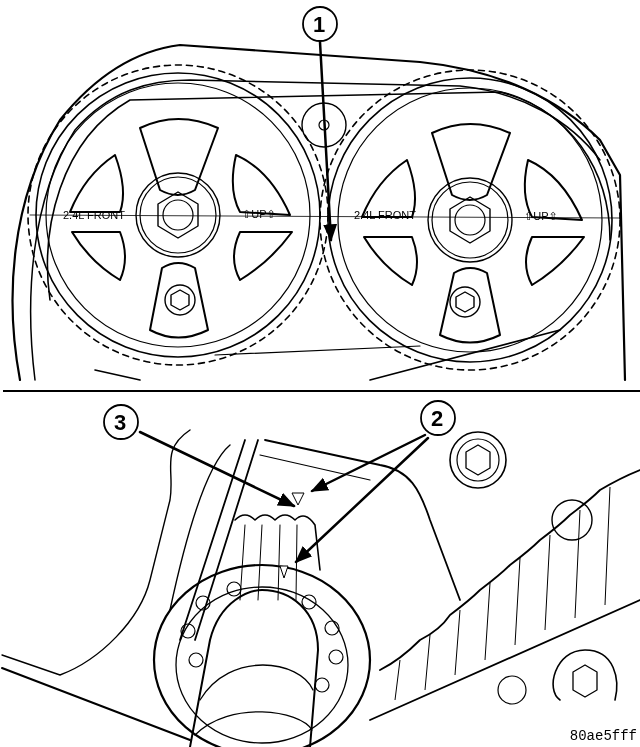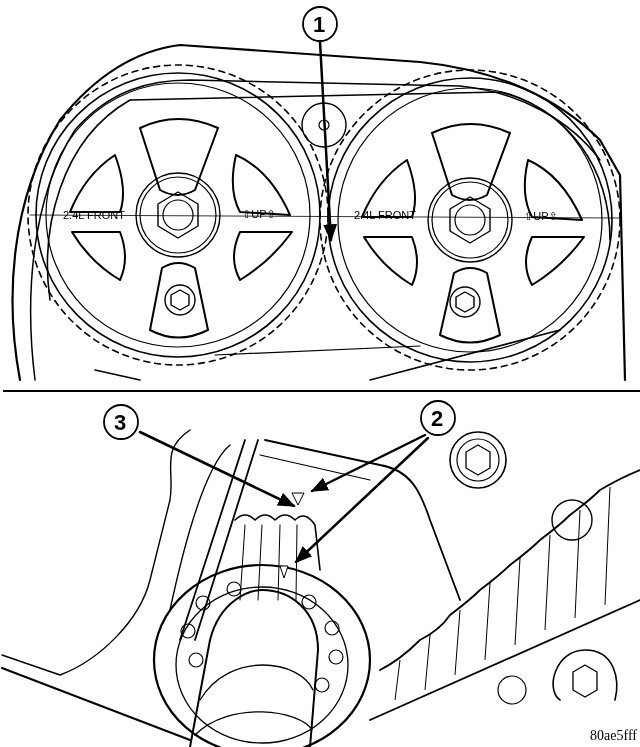--- a/index.html
+++ b/index.html
@@ -1,21 +1,21 @@
 <!DOCTYPE html>
 <html><head>
 <meta charset="utf-8">
 <style>
   html,body{margin:0;padding:0;background:#fff;}
   body{width:640px;height:747px;overflow:hidden;position:relative;font-family:"Liberation Sans",sans-serif;}
   #diagram{position:absolute;left:0;top:0;width:640px;height:747px;}
   .ln{fill:none;stroke:#000;stroke-linecap:round;stroke-linejoin:round;}
   .lbl{font-family:"Liberation Sans",sans-serif;font-size:11px;fill:#000;}
   .call{font-family:"Liberation Sans",sans-serif;font-size:22px;font-weight:bold;fill:#000;}
-  .fig{position:absolute;right:3px;bottom:3px;font-size:14px;color:#000;font-family:Liberation Serif, serif;}
+  .fig{position:absolute;right:3px;bottom:3px;font-size:14px;color:#000;font-family:Liberation Mono, monospace;}
 </style>
 </head>
 <body>
 
 <svg id="diagram" viewBox="0 0 640 747" xmlns="http://www.w3.org/2000/svg">
   <defs>
     <marker id="ah" viewBox="0 0 10 10" refX="9" refY="5" markerWidth="7" markerHeight="7" orient="auto">
       <path d="M0,1 L10,5 L0,9 Z" fill="#000"></path>
     </marker>
   </defs>

